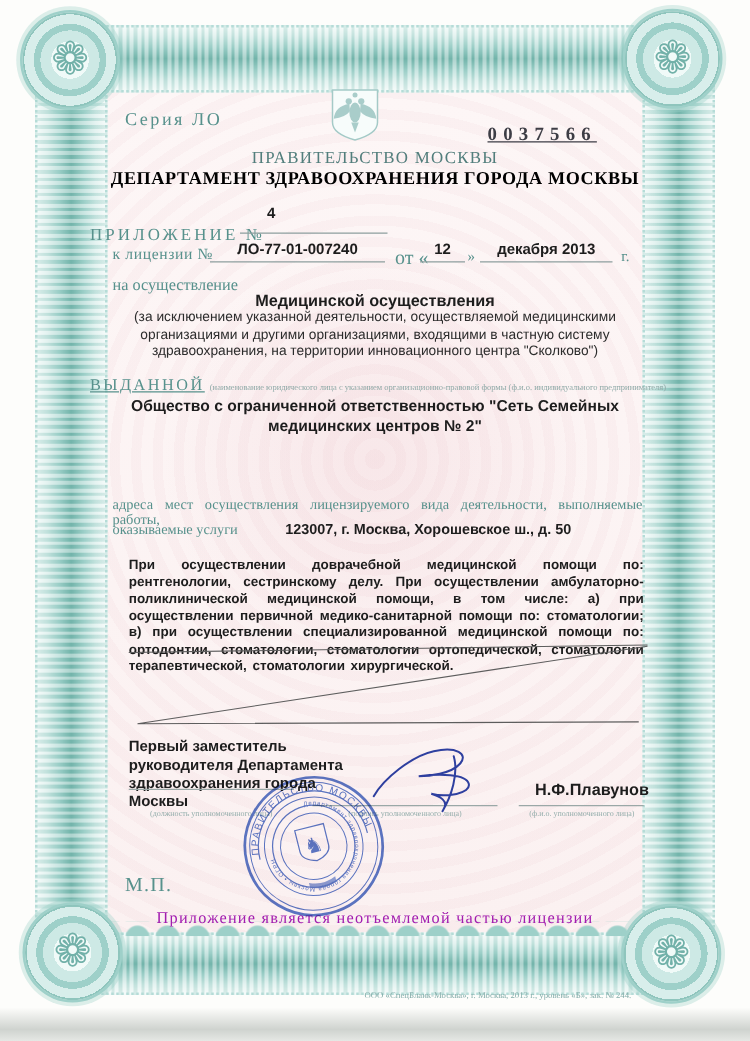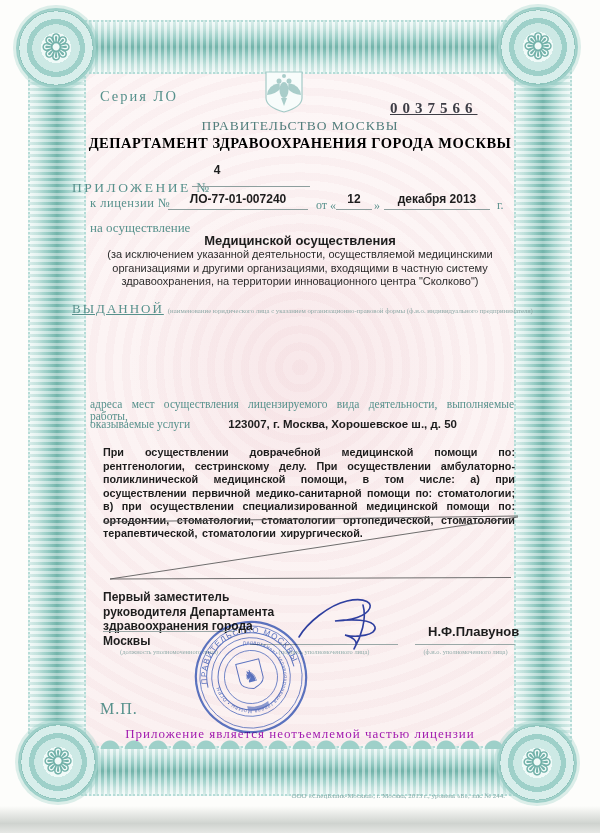--- a/index.html
+++ b/index.html
@@ -94,36 +94,37 @@
   <div class="abs" style="left:86px;width:428px;top:118px;text-align:center;font-size:13.5px;letter-spacing:1px;color:#527e7c;">ПРАВИТЕЛЬСТВО МОСКВЫ</div>
   <div class="abs" style="left:86px;width:428px;top:135px;text-align:center;font-size:14.5px;font-weight:bold;letter-spacing:0.5px;color:#000000;">ДЕПАРТАМЕНТ ЗДРАВООХРАНЕНИЯ ГОРОДА МОСКВЫ</div>
 
   <div class="abs teal" style="left:72px;top:168px;font-size:13.5px;letter-spacing:2.5px;margin-top:12px;">ПРИЛОЖЕНИЕ  №</div>
   <div class="fieldline" style="left:192px;top:172px;width:118px;"></div>
   <div class="fieldval" style="left:192px;top:163px;width:50px;">4</div>
 
   <div class="abs teal" style="left:90px;top:196px;font-size:12.5px;letter-spacing:0.5px;">к лицензии №</div>
   <div class="fieldline" style="left:168px;top:195px;width:140px;"></div>
   <div class="fieldval" style="left:168px;top:192px;width:140px;">ЛО-77-01-007240</div>
-  <div class="abs teal" style="left:316px;top:198px;font-size:12px;">от «</div>
+  <div class="abs teal" style="left:316px;top:198px;font-size:16px;">от «</div>
   <div class="fieldline" style="left:336px;top:195px;width:36px;"></div>
   <div class="fieldval" style="left:336px;top:192px;width:36px;">12</div>
   <div class="abs teal" style="left:374px;top:198px;font-size:12px;">»</div>
   <div class="fieldline" style="left:384px;top:195px;width:106px;"></div>
   <div class="fieldval" style="left:384px;top:192px;width:106px;">декабря 2013</div>
   <div class="abs teal" style="left:497px;top:198px;font-size:12px;">г.</div>
 
   <div class="abs teal" style="left:90px;top:220px;font-size:13px;">на осуществление</div>
   <div class="abs bold-ink" style="left:86px;width:428px;top:233px;text-align:center;font-size:13px;">Медицинской осуществления</div>
   <div class="abs sans" style="left:78px;width:444px;top:248px;text-align:center;font-size:11px;line-height:13.5px;color:#2c2c2c;">(за исключением указанной деятельности, осуществляемой медицинскими организациями и другими организациями, входящими в частную систему здравоохранения, на территории инновационного центра "Сколково")</div>
 
   <div class="abs" style="left:72px;top:299px;white-space:nowrap;">
     <span class="teal" style="font-size:13px;letter-spacing:2px;text-decoration:underline;">ВЫДАННОЙ</span>
     <span style="font-size:6.8px;color:#8fa9a7;">(наименование юридического лица с указанием организационно-правовой формы (ф.и.о. индивидуального предпринимателя)</span>
   </div>
+  <div class="abs bold-ink" style="left:90px;width:420px;top:317px;text-align:center;font-size:12.5px;line-height:16px;">Общество с ограниченной ответственностью "Сеть Семейных медицинских центров № 2"</div>
 
   <div class="abs teal" style="left:90px;width:424px;top:398px;font-size:11.5px;text-align:justify;text-align-last:justify;">адреса мест осуществления лицензируемого вида деятельности, выполняемые работы,</div>
   <div class="abs" style="left:90px;width:424px;top:414px;">
     <span class="teal" style="font-size:11.5px;">оказываемые услуги</span>
     <span class="bold-ink" style="font-size:11.5px;margin-left:34px;">123007, г. Москва, Хорошевское ш., д. 50</span>
   </div>
 
   <div class="abs bold-ink" style="left:103px;width:412px;top:446px;font-size:10.8px;line-height:13.5px;text-align:justify;word-spacing:1.5px;">При осуществлении доврачебной медицинской помощи по: рентгенологии, сестринскому делу. При осуществлении амбулаторно-поликлинической медицинской помощи, в том числе: а) при осуществлении первичной медико-санитарной помощи по: стоматологии; в) при осуществлении специализированной медицинской помощи по: ортодонтии, стоматологии, стоматологии ортопедической, стоматологии терапевтической, стоматологии хирургической.</div>
 
   <svg class="abs" style="left:100px;top:508px;z-index:4;" width="420" height="76" viewBox="0 0 420 76">

